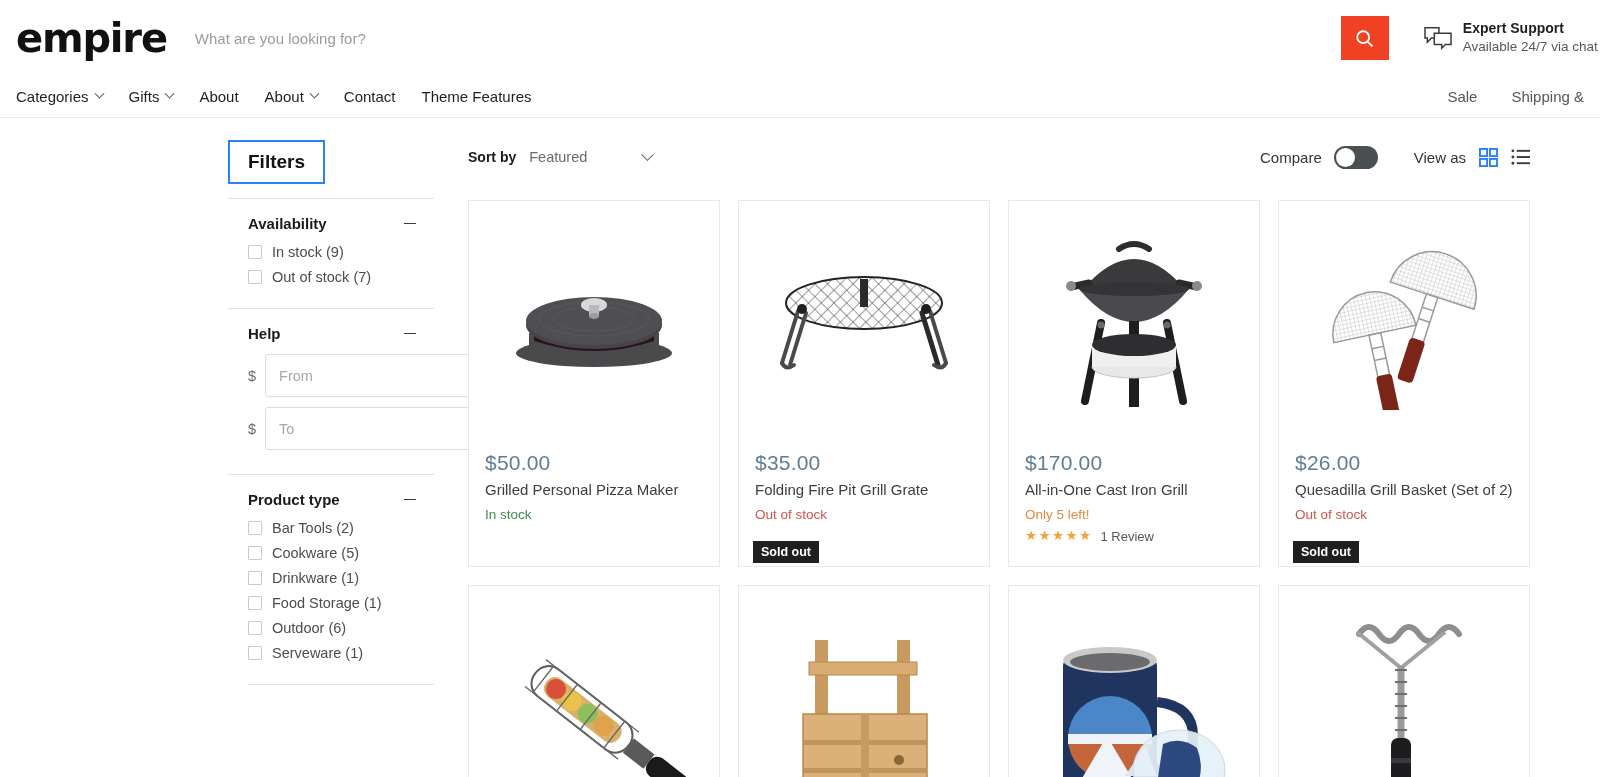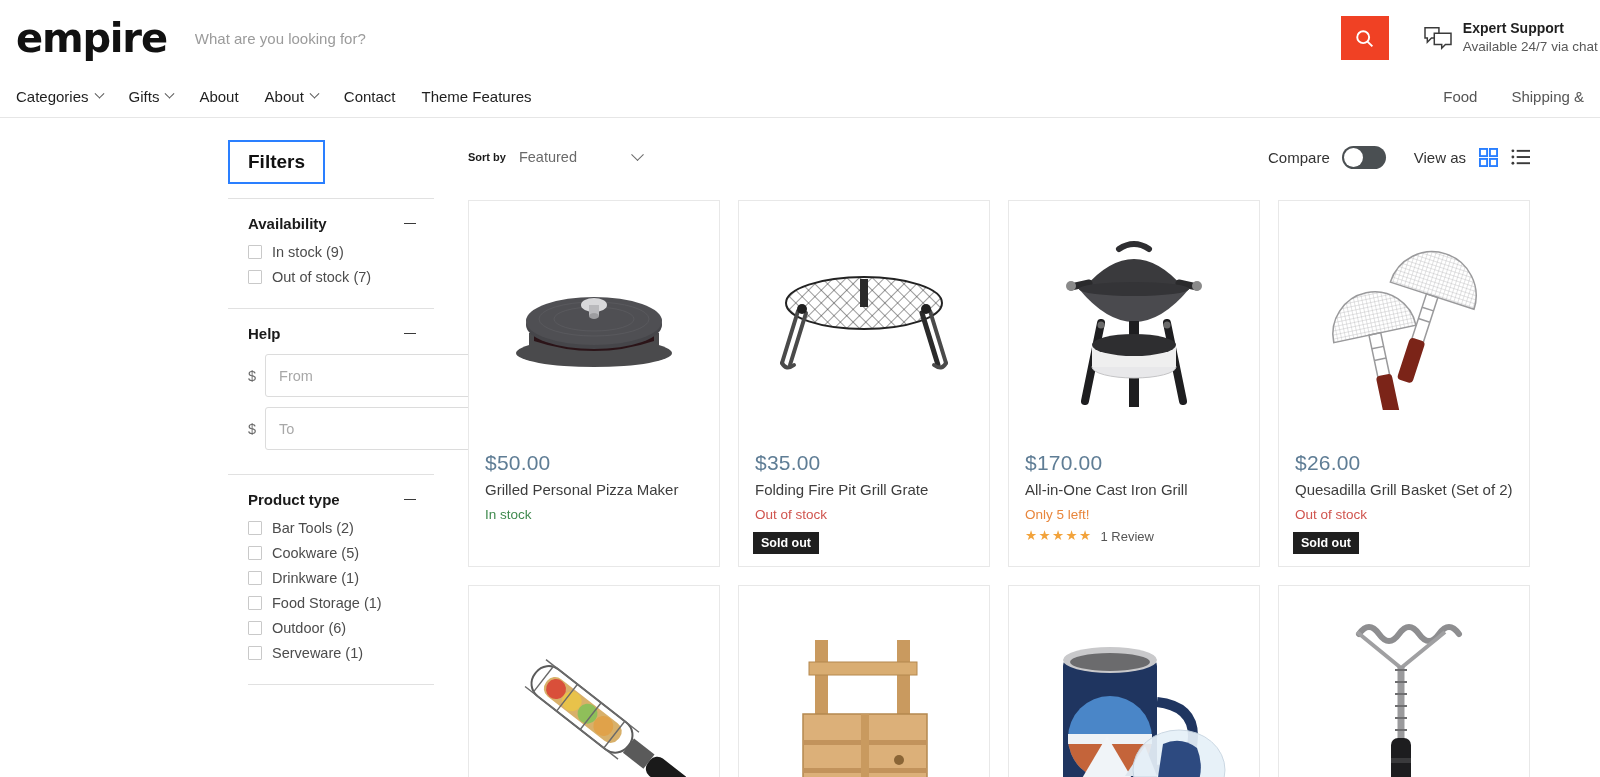--- a/index.html
+++ b/index.html
@@ -195,30 +195,30 @@
   .price-input::placeholder { color: #a8a8a8; }
   .sb-bottom-rule { border-top: 1px solid #e1e1e1; margin-left: 20px; }
 
   
   .toolbar {
     display: flex;
     align-items: center;
     height: 34px;
     margin-bottom: 26px;
   }
-  .sortby-label { font-size: 11px; font-weight: 700; color: #1a1a1a; margin-right: 13px; }
+  .sortby-label { font-size: 14px; font-weight: 700; color: #1a1a1a; margin-right: 13px; }
   .sort-select {
     display: flex;
     align-items: center;
     font-size: 14.5px;
     color: #6a6a6a;
     cursor: pointer;
     gap: 56px;
   }
-  .tb-right { margin-left: auto; display: flex; align-items: center; gap: 28px; }
+  .tb-right { margin-left: auto; display: flex; align-items: center; gap: 36px; }
   .compare-wrap { display: flex; align-items: center; gap: 12px; }
   .compare-label { font-size: 15px; color: #333; }
   .toggle {
     width: 44px; height: 23px;
     background: #4a4f52;
     border-radius: 12px;
     position: relative;
     cursor: pointer;
   }
   .toggle .knob {
@@ -250,21 +250,21 @@
     display: flex;
     align-items: center;
     justify-content: center;
     position: relative;
     overflow: hidden;
   }
   .card-media svg { display: block; }
   .badge {
     position: absolute;
     left: 14px;
-    bottom: 12px;
+    bottom: 3px;
     background: #1f1f1f;
     color: #fff;
     font-size: 12.5px;
     font-weight: 700;
     padding: 4px 8px;
     z-index: 3;
   }
   .card-body { padding: 12px 16px 22px 16px; }
   .price {
     font-size: 21px;
@@ -335,21 +335,21 @@
       <span class="caret-sm"></span>
     </div>
     <div class="nav-item">
       <span>Contact</span>
     </div>
     <div class="nav-item">
       <span>Theme Features</span>
     </div>
   </div>
   <div class="nav-right">
-    <div class="nav-item">Food</div>
+    <div class="nav-item">Sale</div>
     <div class="nav-item">Shipping &amp;</div>
   </div>
 </div>
 
 <div class="page">
 
   <div class="sidebar">
     <div class="filters-head">Filters</div>
 
     

